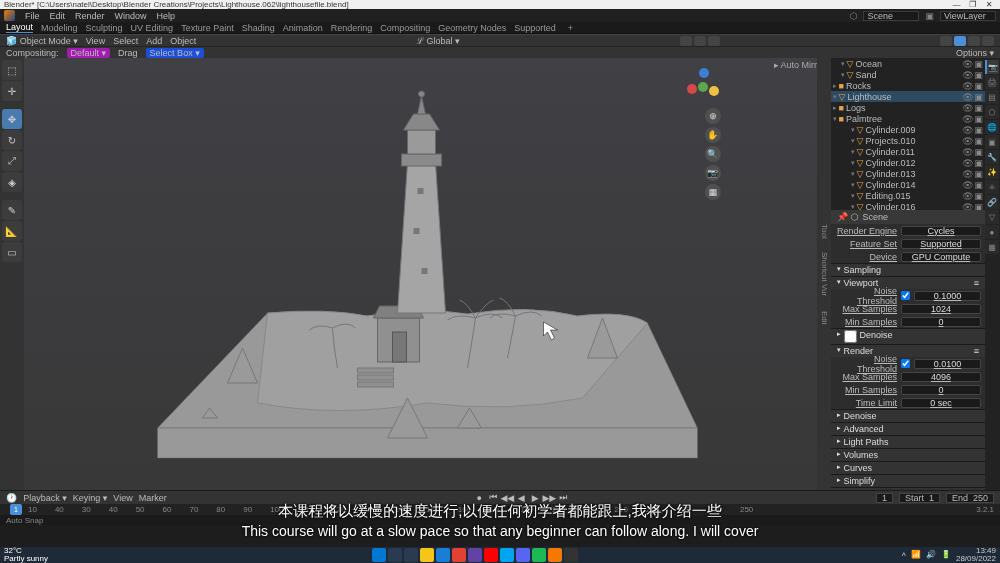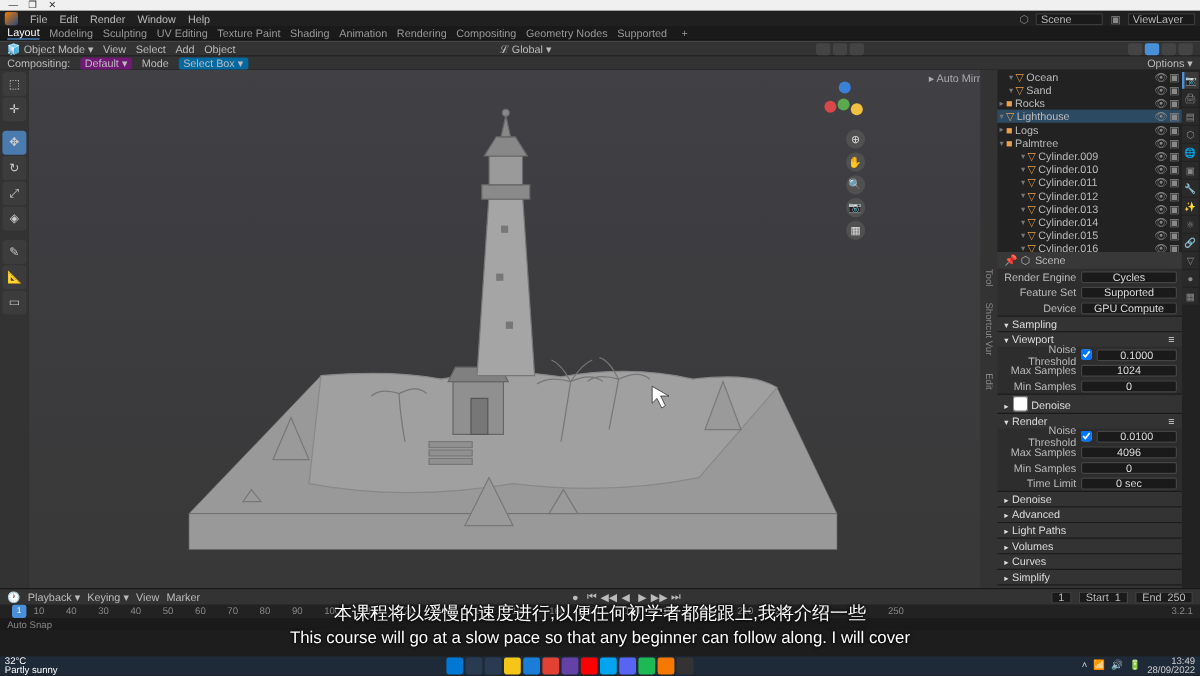--- a/index.html
+++ b/index.html
@@ -45,23 +45,23 @@
 .outliner { flex:0 0 152px; background:#222; overflow-y:auto; font-size:9px; }
 .outliner .row { display:flex; align-items:center; height:11px; padding:0 2px; gap:2px; }
 .outliner .row .icons { margin-left:auto; display:flex; gap:1px; color:#888; }
 .outliner .row .tri { color:#777; font-size:7px; }
 .outliner .row.sel { background:#2d4a63; }
 .outliner .ind1 { padding-left:10px; }
 .outliner .ind2 { padding-left:20px; }
 .props { flex:1; background:#2d2d2d; font-size:9px; overflow-y:auto; }
 .props .hdr { background:#383838; padding:2px 6px; display:flex; align-items:center; gap:4px; }
 .props .section { border-top:1px solid #1a1a1a; }
-.props .section-title { padding:1px 6px; background:#333; font-size:9px; color:#ddd; display:flex; align-items:flex-end; gap:3px; }
+.props .section-title { padding:1px 6px; background:#333; font-size:9px; color:#ddd; display:flex; align-items:flex-start; gap:3px; }
 .props .section-title .tri { font-size:7px; }
-.props .field { display:flex; align-items:center; height:13px; padding:0 4px; gap:4px; }
+.props .field { display:flex; align-items:center; height:13px; padding:0 4px; gap:4px;text-decoration:underline; }
 .props .field label { flex:0 0 62px; text-align:right; color:#bbb; }
 .props .field .val { flex:1; background:#1a1a1a; border:1px solid #444; height:10px; display:flex; align-items:center; justify-content:center; color:#ddd; border-radius:2px; }
 .props .field input[type=checkbox] { width:9px; height:9px; }
 .timeline { height:14px; background:#333; display:flex; align-items:center; padding:0 6px; gap:6px; font-size:9px; border-top:1px solid #1a1a1a; }
 .timeline .controls { margin:0 auto; display:flex; gap:2px; }
 .timeline .controls span { width:12px; height:10px; display:inline-flex; align-items:center; justify-content:center; }
 .timeline .framebox { background:#1a1a1a; border:1px solid #444; padding:0 5px; height:10px; display:inline-flex; align-items:center; }
 .ruler { height:11px; background:#222; display:flex; align-items:center; font-size:8px; color:#888; padding:0 6px; gap:18px; position:relative; }
 .ruler .cursor { position:absolute; left:10px; top:0; width:12px; height:11px; background:#4a90d9; color:#fff; display:flex; align-items:center; justify-content:center; font-size:7px; border-radius:2px; }
 .infobar { height:10px; background:#1a1a1a; font-size:8px; color:#888; padding:0 6px; display:flex; align-items:center; }
@@ -71,20 +71,21 @@
 .taskbar .weather { color:#fff; font-size:8px; line-height:1; }
 .taskbar .center { margin:0 auto; display:flex; gap:2px; }
 .taskbar .center span { width:14px; height:14px; background:#2a3a50; border-radius:2px; display:inline-block; }
 .taskbar .tray { color:#ccc; font-size:8px; line-height:1; text-align:right; display:flex; gap:5px; align-items:center; }
 .lighthouse-g { fill:#999; stroke:#666; stroke-width:0.5; }
 </style>
 </head>
 <body>
 
 <div class="titlebar">
+  <span>Blender* [C:\Users\natel\Desktop\Blender Creations\Projects\Lighthouse.062\lighthousefile.blend]</span>
   <span class="btns">
     <span>—</span>
     <span>❐</span>
     <span>✕</span>
   </span>
 </div>
 
 <div class="menubar">
   <span class="logo"></span>
   <span>File</span>
@@ -130,23 +131,23 @@
   <div class="icons">
     <span></span>
     <span class="on"></span>
     <span></span>
     <span></span>
   </div>
 </div>
 
 <div class="subbar">
   <span>Compositing:</span>
-  <span style="background:#701a75;padding:0 4px;border-radius:2px"><span>Default</span> ▾</span>
-  <span>Mode</span>
-  <span style="background:#0369a1;padding:0 4px;border-radius:2px"><span>Select Box</span> ▾</span>
+  <span style="background:#a21caf;padding:0 4px;border-radius:2px"><span>Default</span> ▾</span>
+  <span>Drag</span>
+  <span style="background:#1d4ed8;padding:0 4px;border-radius:2px"><span>Select Box</span> ▾</span>
   <span class="right"><span>Options</span> ▾</span>
 </div>
 
 <div class="main">
   <div class="toolcol">
     <div class="tool">⬚</div>
     <div class="tool">✛</div>
     <div class="sep"></div>
     <div class="tool active">✥</div>
     <div class="tool">↻</div>
@@ -296,21 +297,21 @@
               <span style="color:#e9a04a">▽</span>
               <span>Cylinder.009</span>
               <span class="icons">
                 <span>👁</span>
                 <span>▣</span>
               </span>
             </div>
             <div class="row ind2">
               <span class="tri">▾</span>
               <span style="color:#e9a04a">▽</span>
-              <span>Cylinder.010</span>
+              <span>Projects.010</span>
               <span class="icons">
                 <span>👁</span>
                 <span>▣</span>
               </span>
             </div>
             <div class="row ind2">
               <span class="tri">▾</span>
               <span style="color:#e9a04a">▽</span>
               <span>Cylinder.011</span>
               <span class="icons">
@@ -341,21 +342,21 @@
               <span style="color:#e9a04a">▽</span>
               <span>Cylinder.014</span>
               <span class="icons">
                 <span>👁</span>
                 <span>▣</span>
               </span>
             </div>
             <div class="row ind2">
               <span class="tri">▾</span>
               <span style="color:#e9a04a">▽</span>
-              <span>Cylinder.015</span>
+              <span>Editing.015</span>
               <span class="icons">
                 <span>👁</span>
                 <span>▣</span>
               </span>
             </div>
             <div class="row ind2">
               <span class="tri">▾</span>
               <span style="color:#e9a04a">▽</span>
               <span>Cylinder.016</span>
               <span class="icons">

